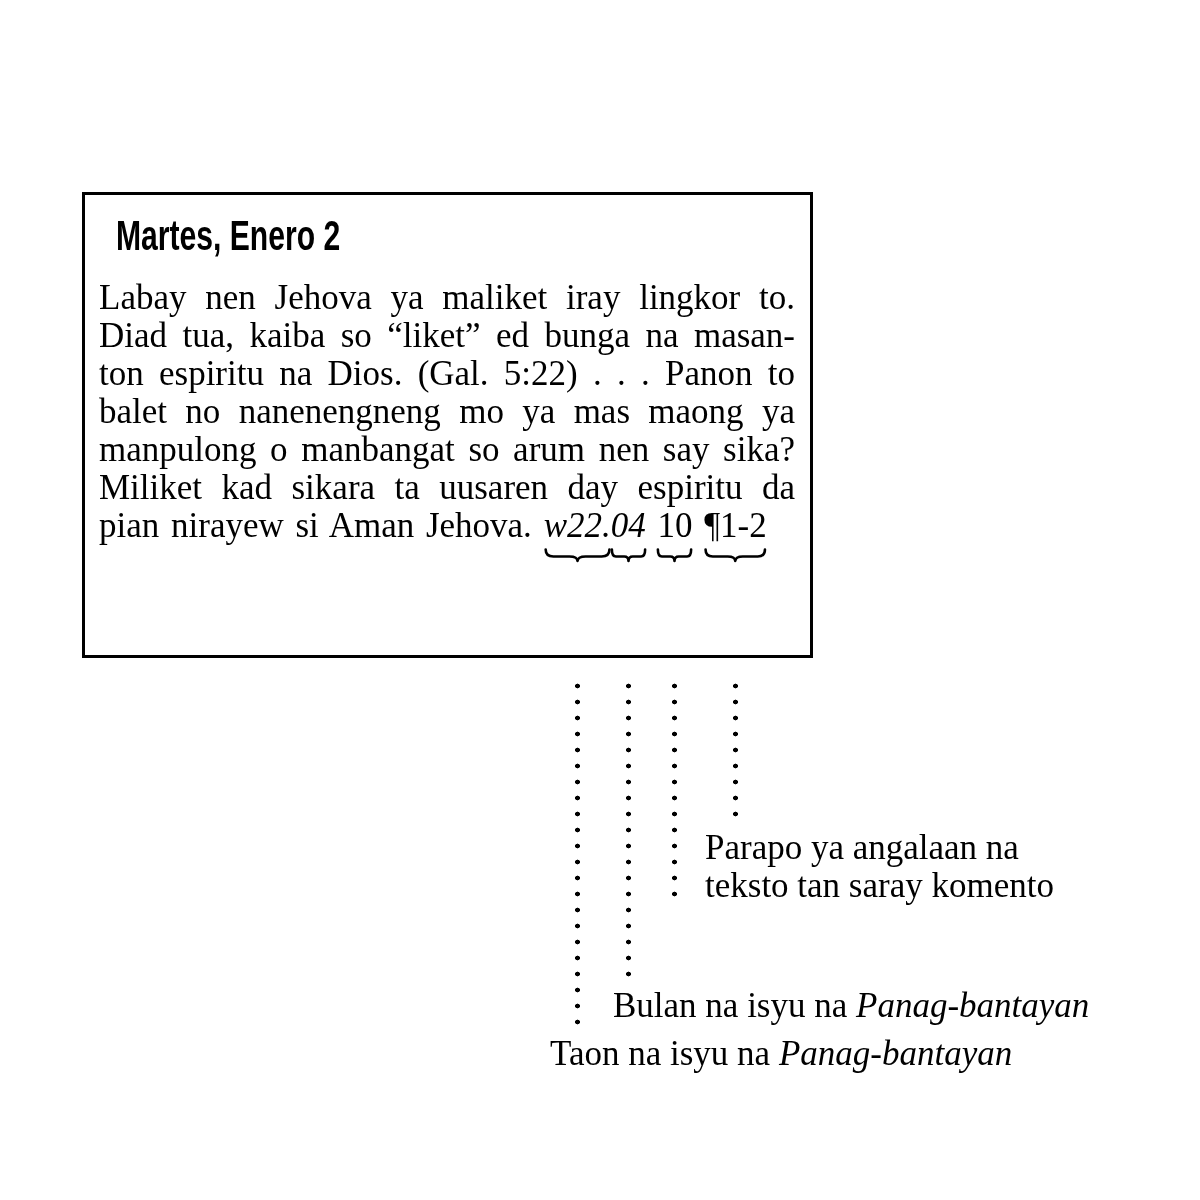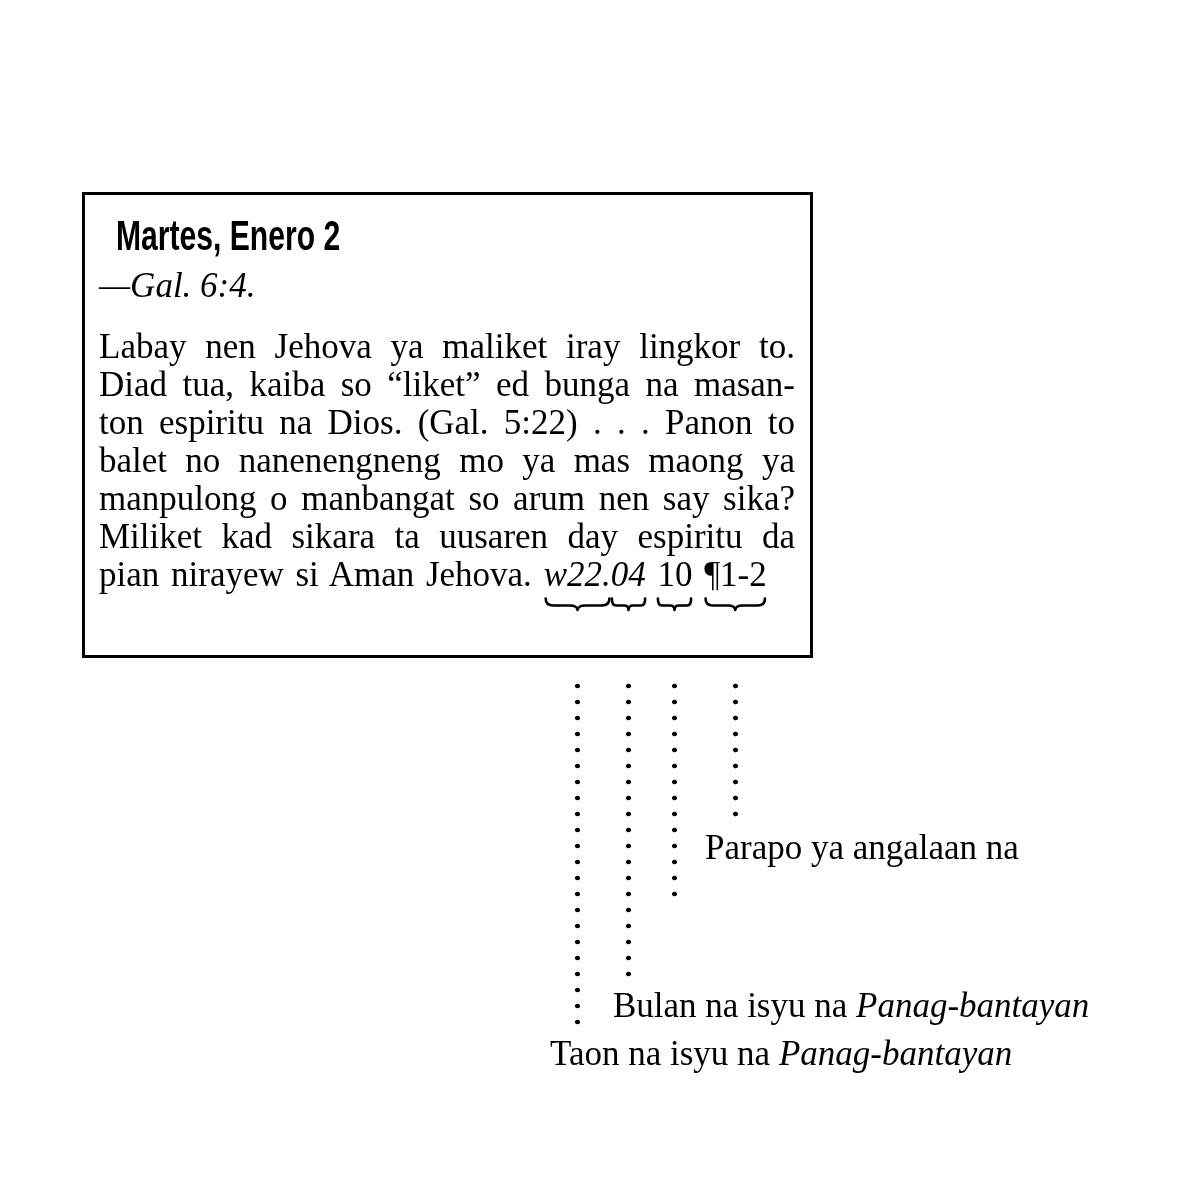--- a/index.html
+++ b/index.html
@@ -88,21 +88,20 @@
 </style>
 </head>
 <body>
 
 <div class="page">
 
   <div class="card">
     <div class="card-title">Martes, Enero 2</div>
 
     <div class="scripture">
-      <div>—Gal. 6:4.</div>
     </div>
 
     <div class="body-text">
       <div class="jline">Labay nen Jehova ya maliket iray lingkor to.</div>
       <div class="jline">Diad tua, kaiba so “liket” ed bunga na masan-</div>
       <div class="jline">ton espiritu na Dios. (Gal. 5:22) . . . Panon to</div>
       <div class="jline">balet no nanenengneng mo ya mas maong ya</div>
       <div class="jline">manpulong o manbangat so arum nen say sika?</div>
       <div class="jline">Miliket kad sikara ta uusaren day espiritu da</div>
       <div class="last-line">
@@ -122,20 +121,21 @@
     </div>
   </div>
 
   <div class="leader" id="leader-year" style="left: 574.68px;"></div>
   <div class="leader" id="leader-month" style="left: 625.734px;"></div>
   <div class="leader" id="leader-page" style="left: 672.484px;"></div>
   <div class="leader" id="leader-para" style="left: 732.992px;"></div>
 
   <div class="callout" id="callout-paragraph">
     <div>Parapo ya angalaan na</div>
+    <div>teksto tan saray komento</div>
   </div>
   <div class="callout" id="callout-month">
     <span>Bulan na isyu na</span>
     <span class="it">Panag-bantayan</span>
   </div>
   <div class="callout" id="callout-year">
     <span>Taon na isyu na</span>
     <span class="it">Panag-bantayan</span>
   </div>
 

